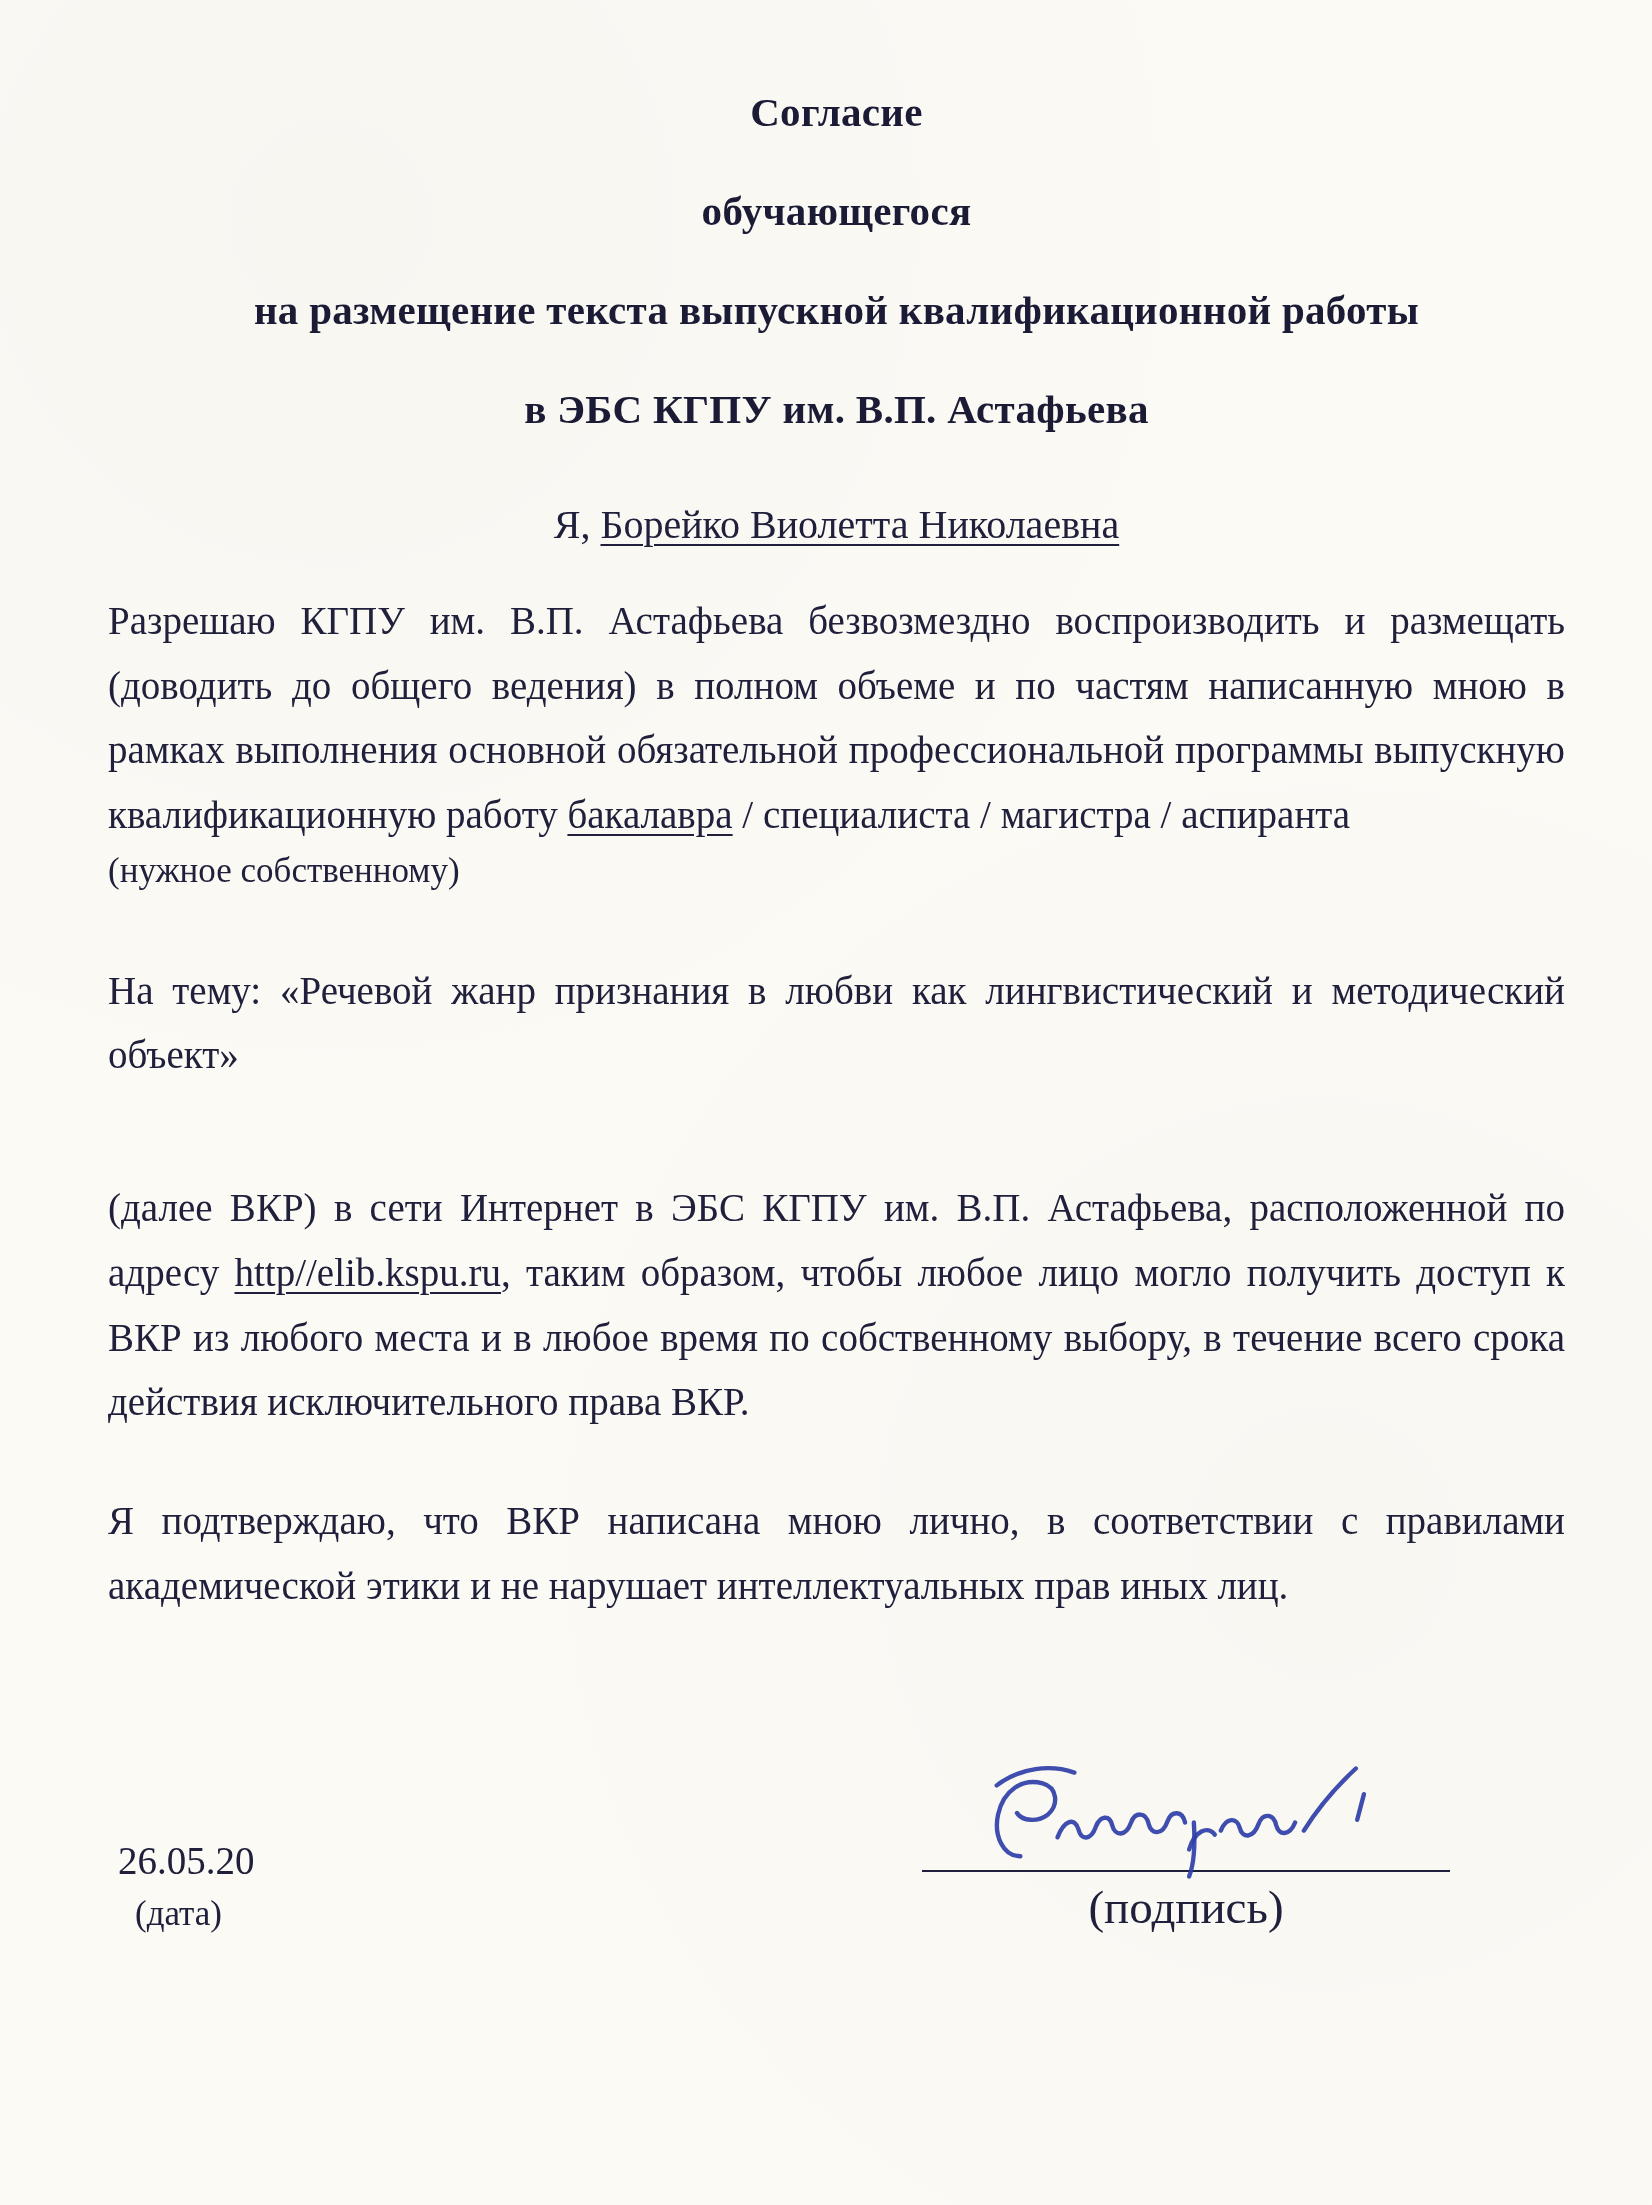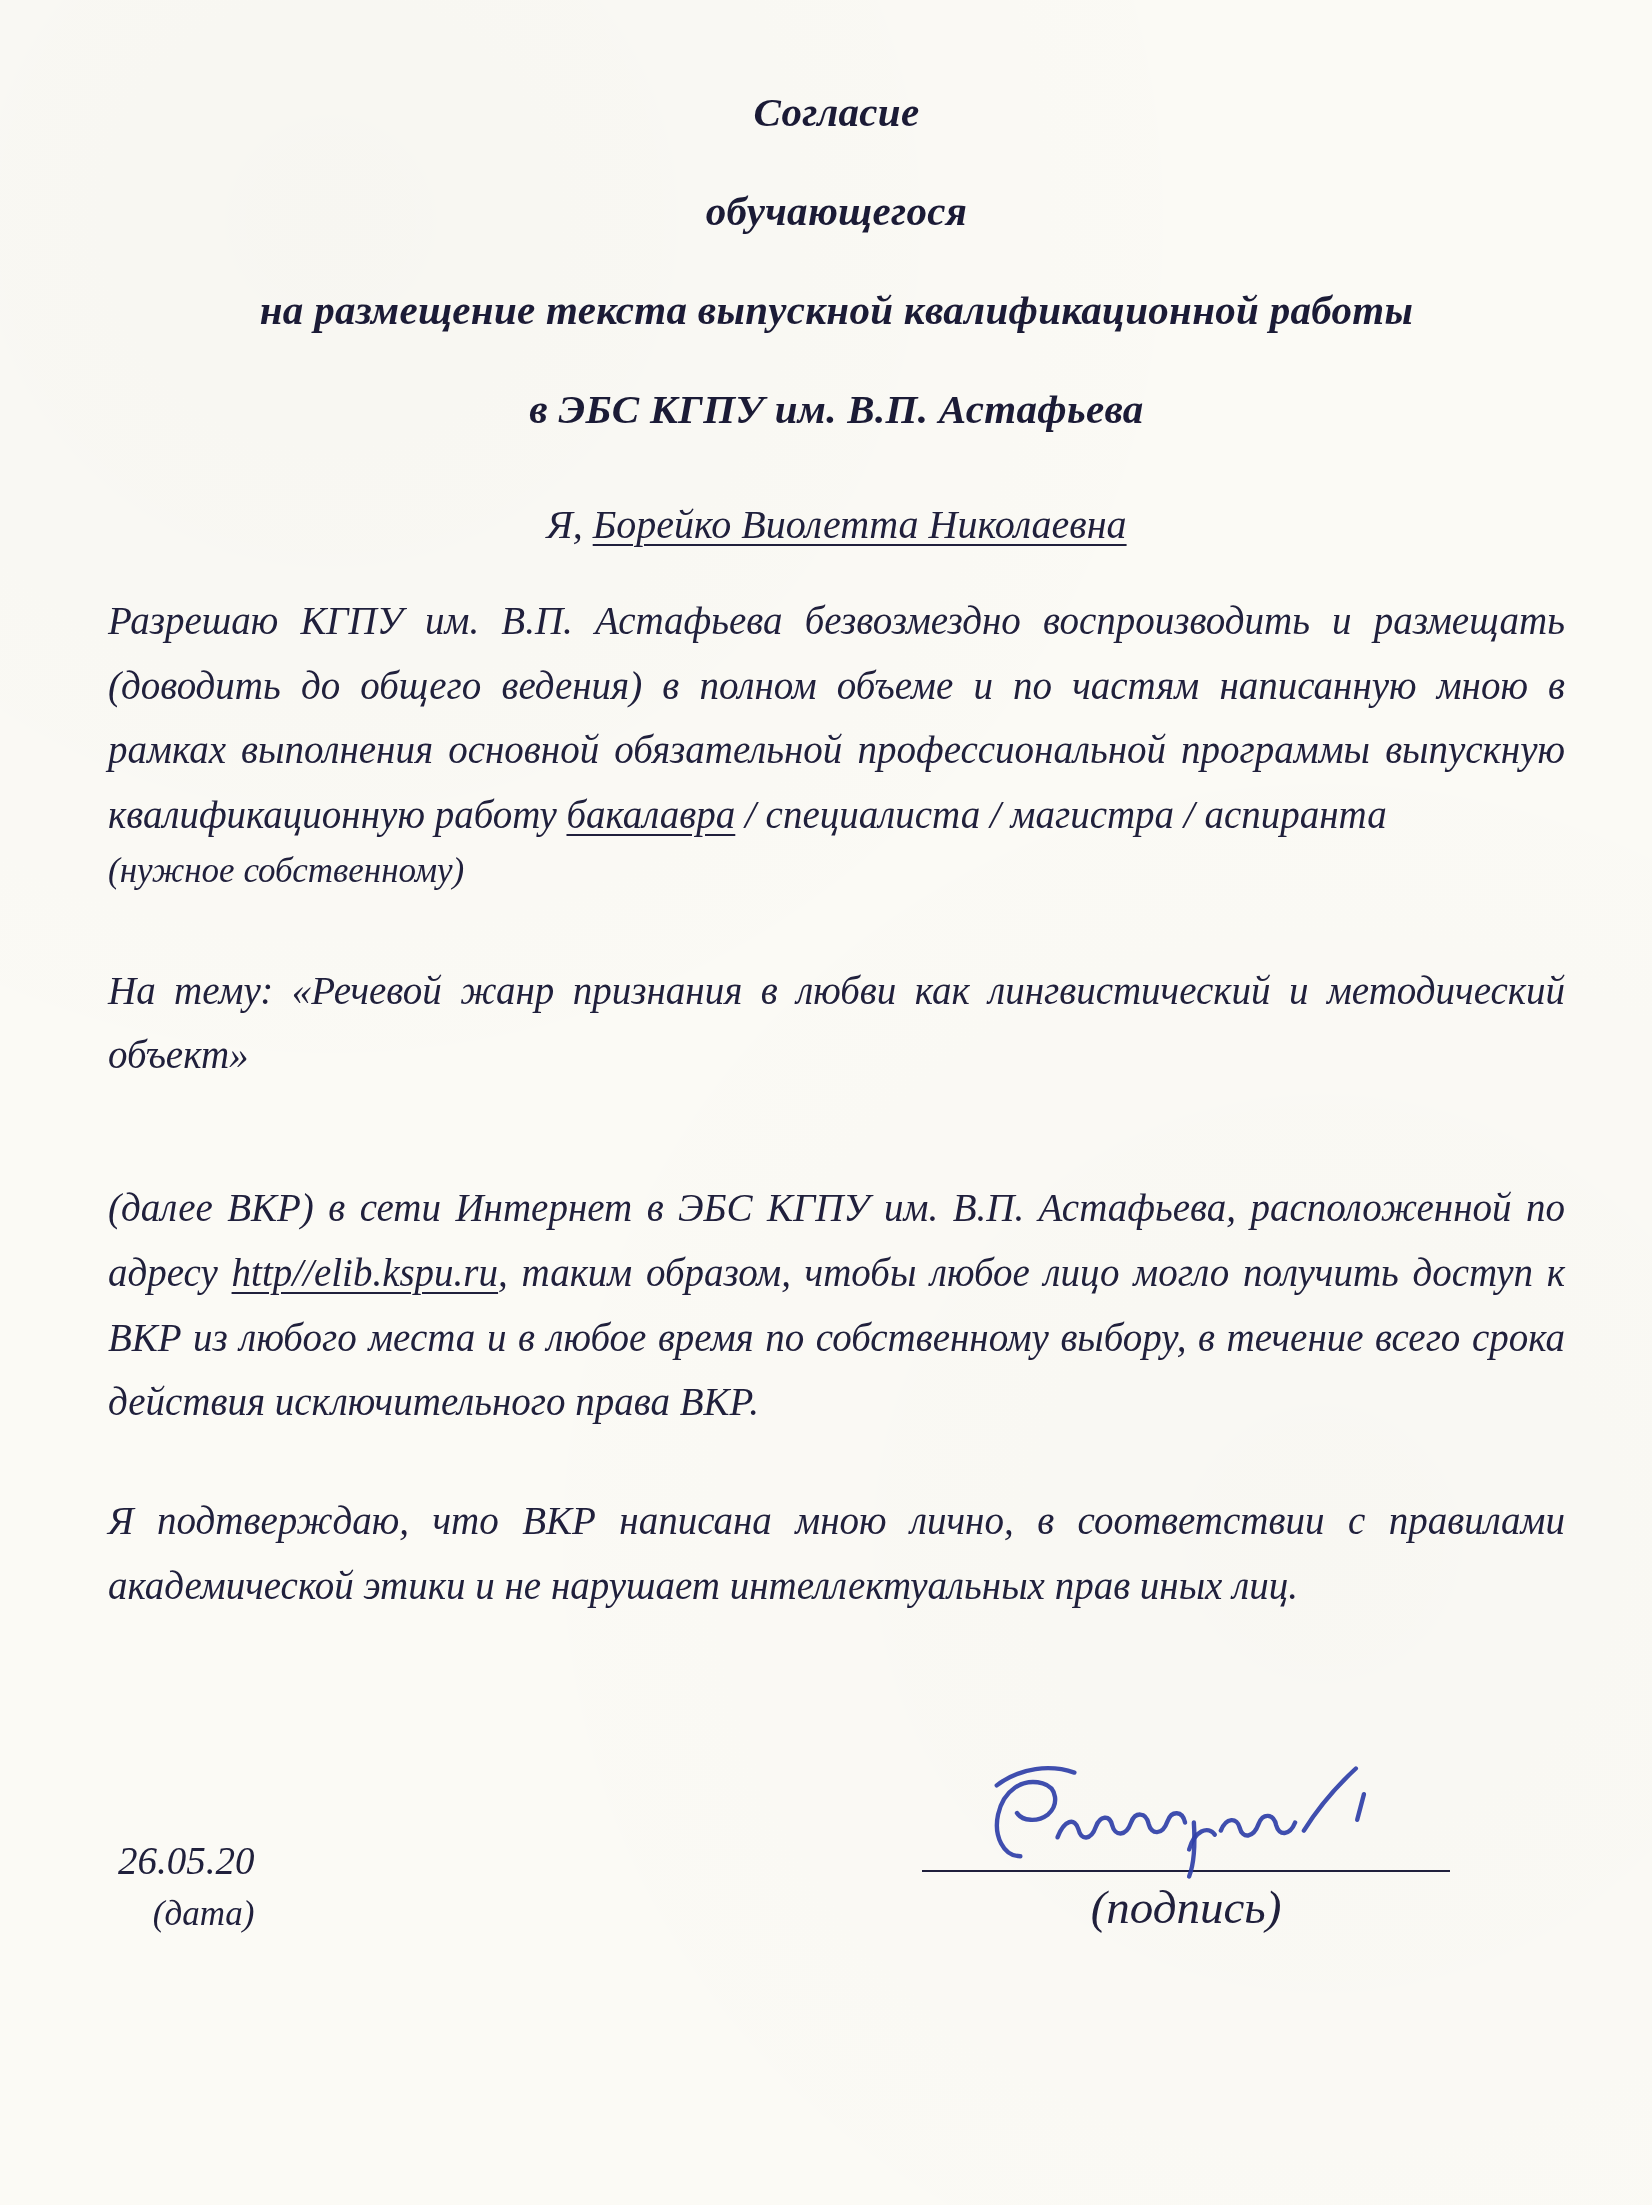--- a/index.html
+++ b/index.html
@@ -12,21 +12,20 @@
     overflow: hidden;
   }
   .page {
     width: 100%;
     height: 100%;
     padding: 88px 88px 0 108px;
     background:
       radial-gradient(circle at 20% 10%, rgba(0,0,0,0.015), transparent 40%),
       radial-gradient(circle at 80% 70%, rgba(0,0,0,0.012), transparent 45%),
       #fbfaf5;
-    font-style: italic;
   }
   .title-block { text-align: center; margin-bottom: 68px; }
   .title-line {
     font-size: 41px;
     font-weight: 700;
     letter-spacing: 0.3px;
     margin-bottom: 51px;
     color: #1b1b36;
   }
   .title-line:last-child { margin-bottom: 0; }
@@ -49,21 +48,21 @@
   .confirmation { margin-top: 54px; }
 
   .sign-row {
     display: flex;
     justify-content: space-between;
     align-items: flex-end;
     margin-top: 145px;
   }
   .date-block { padding-left: 10px; }
   .date-value { font-size: 39px; }
-  .date-label { font-size: 35px; margin-top: 10.8px; padding-left: 17px; text-align: right; }
+  .date-label { font-size: 35px; margin-top: 10.8px; padding-left: 17px; }
 
   .sig-block { width: 528px; margin-right: 115px; text-align: center; }
   .sig-line {
     position: relative;
     height: 108px;
     border-bottom: 2px solid #20203c;
   }
   .sig-svg {
     position: absolute;
     left: 34px;

